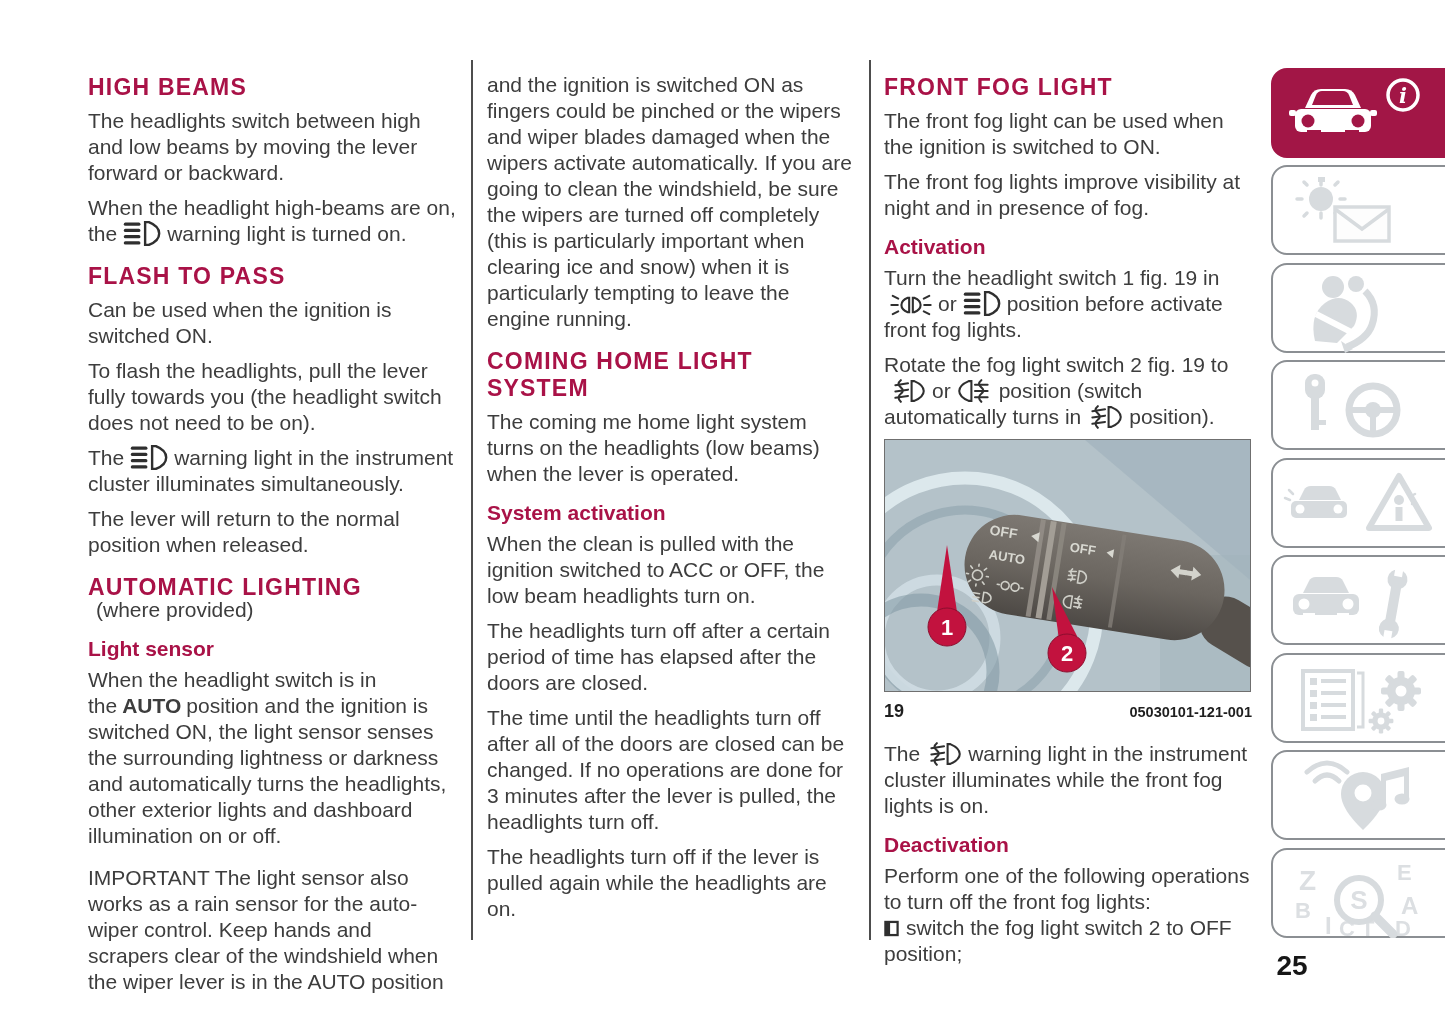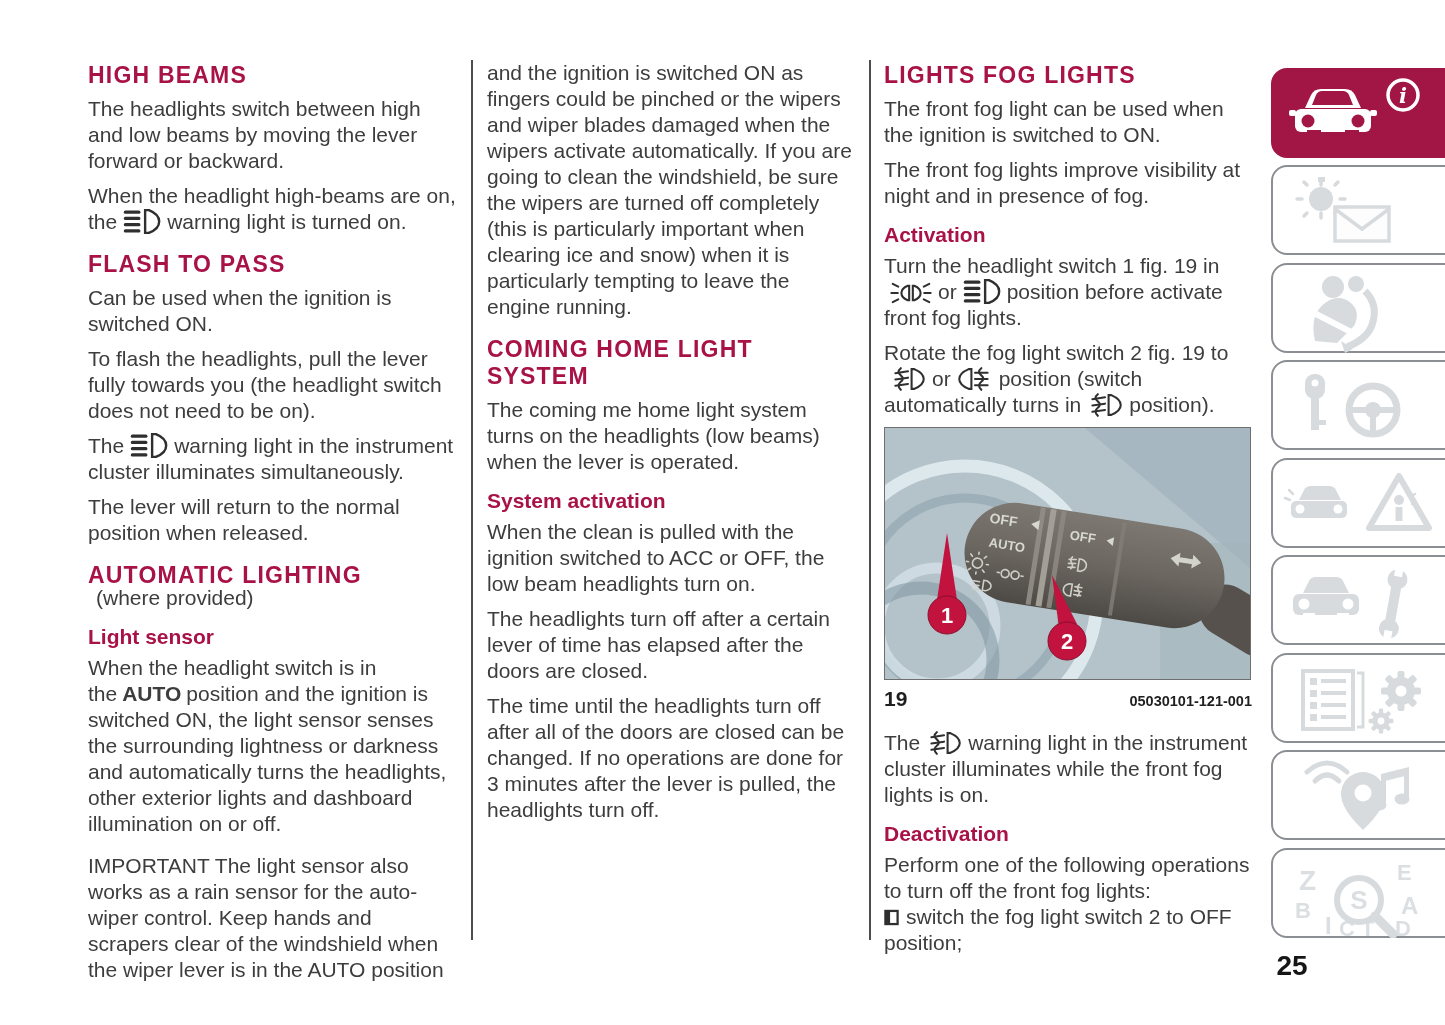--- a/index.html
+++ b/index.html
@@ -1,41 +1,41 @@
 <!DOCTYPE html>
 <html><head>
 <meta charset="utf-8">
 <style>
   :root{ --accent:#a91247; --tabred:#a21646; --ink:#3d3d3d; --icongrey:#d7dbde; }
   html,body{margin:0;padding:0;}
   body{
     width:1445px;height:1025px;position:relative;overflow:hidden;background:#fff;
     font-family:"Liberation Sans", sans-serif;color:var(--ink);
   }
-  .col{position:absolute;top:60px;width:368px;font-size:21px;line-height:26px;}
+  .col{position:absolute;top:72px;width:368px;font-size:21px;line-height:26px;}
   #col-left{left:88px}
   #col-mid{left:487px}
   #col-right{left:884px}
   .vline{position:absolute;top:60px;width:2px;height:880px;background:#4d4d4d;}
   #vl1{left:471px}
   #vl2{left:869px}
   p{margin:0 0 9px;}
   p.mt{margin-top:16px;}
   h1{font-size:23px;line-height:27px;letter-spacing:1.2px;color:var(--accent);margin:16px 0 7px;font-weight:bold;}
   h1.first{margin-top:2px;}
   h2{font-size:21px;line-height:24px;color:var(--accent);margin:14px 0 6px;font-weight:bold;}
   .subtitle{margin:-4px 8px 10px;}
   b.sp{margin:0 5px;}
   svg.inl{vertical-align:-5px;margin:0 6px;}
   svg.inl-bullet{vertical-align:-2px;margin:0 7px 0 0;}
   .figure{margin:4px 0 0;}
   .figure svg{display:block;border:1px solid #6f6f6f;}
   .fig-caption{display:flex;justify-content:space-between;align-items:baseline;
     margin:6px 0 16px;color:#1f1f1f;font-weight:bold;}
-  .fig-num{font-size:21px;}
+  .fig-num{font-size:18px;}
   .fig-code{font-size:14.5px;}
   .tab{position:absolute;left:1271px;width:196px;height:90px;background:#fff;
     border:2px solid #8b8f93;border-radius:16px;box-sizing:border-box;}
   .tab.active{background:var(--tabred);border-color:var(--tabred);}
   .tab svg{position:absolute;left:8px;top:2px;}
   .pageno{position:absolute;left:1266px;top:950px;width:52px;text-align:center;
     font-size:28px;font-weight:bold;color:#161616;}
 </style>
 </head>
 <body>
@@ -115,28 +115,29 @@
 </div>
 
 <div class="vline" id="vl1"></div>
 
 <div class="col" id="col-mid">
   <p>and the ignition is switched ON as fingers could be pinched or the wipers and wiper blades damaged when the wipers activate automatically. If you are going to clean the windshield, be sure the wipers are turned off completely (this is particularly important when clearing ice and snow) when it is particularly tempting to leave the engine running.</p>
   <h1>COMING HOME LIGHT SYSTEM</h1>
   <p>The coming me home light system turns on the headlights (low beams) when the lever is operated.</p>
   <h2>System activation</h2>
   <p>When the clean is pulled with the ignition switched to ACC or OFF, the low beam headlights turn on.</p>
-  <p>The headlights turn off after a certain lever of time has elapsed after the doors are closed.</p>
+  <p>The headlights turn off after a certain period of time has elapsed after the doors are closed.</p>
   <p>The time until the headlights turn off after all of the doors are closed can be changed. If no operations are done for 3 minutes after the lever is pulled, the headlights turn off.</p>
+  <p>The headlights turn off if the lever is pulled again while the headlights are on.</p>
 </div>
 
 <div class="vline" id="vl2"></div>
 
 <div class="col" id="col-right">
-  <h1 class="first">LIGHTS FOG LIGHTS</h1>
+  <h1 class="first">FRONT FOG LIGHT</h1>
   <p>The front fog light can be used when the ignition is switched to ON.</p>
   <p>The front fog lights improve visibility at night and in presence of fog.</p>
   <h2>Activation</h2>
   <p>
     <span>Turn the headlight switch 1 fig. 19 in</span><svg class="inl" width="42" height="22">
         <use href="#sym-position"></use>
       </svg><span>or</span><svg class="inl" width="38" height="25">
         <use href="#sym-highbeam"></use>
       </svg><span>position before activate front fog lights.</span>
   </p>

